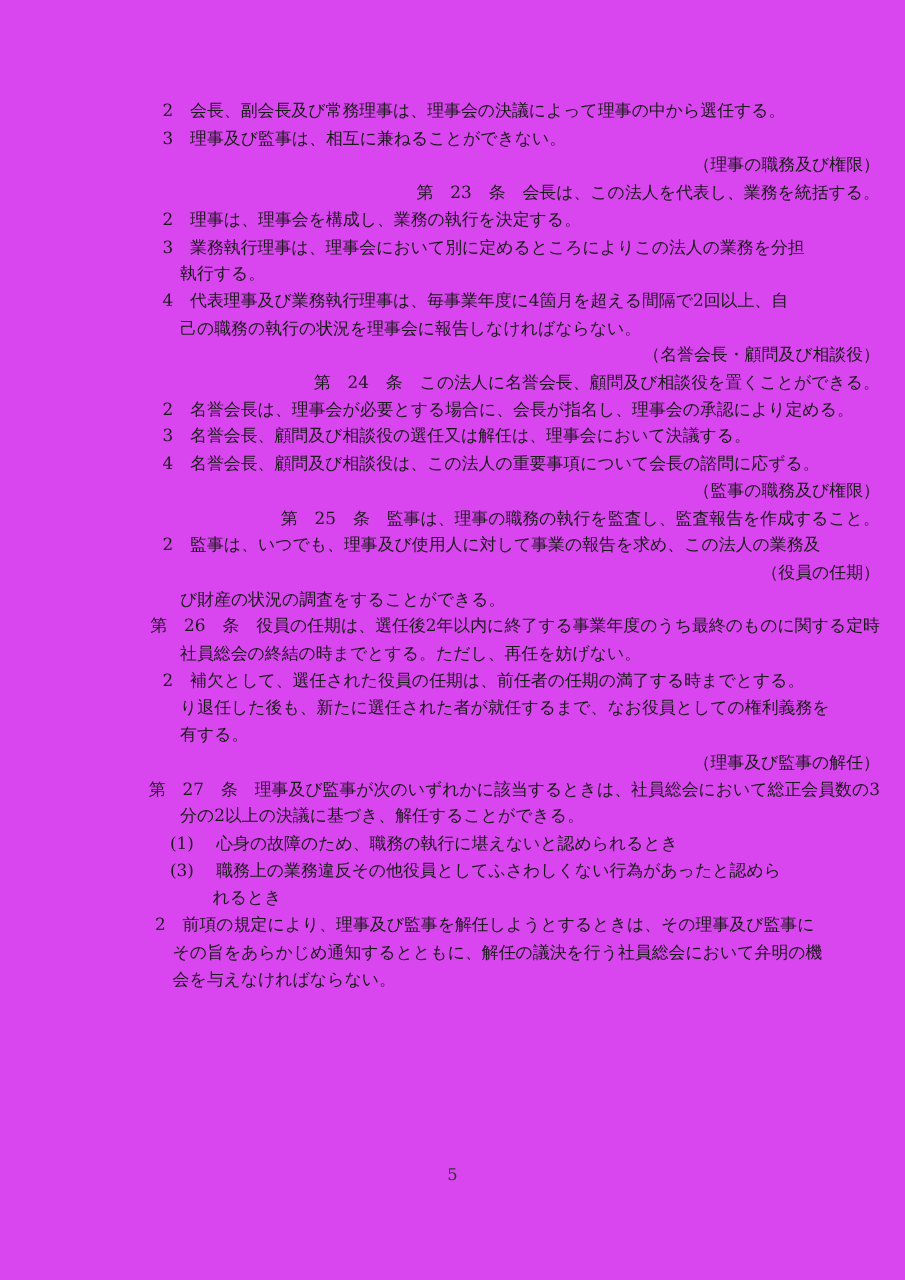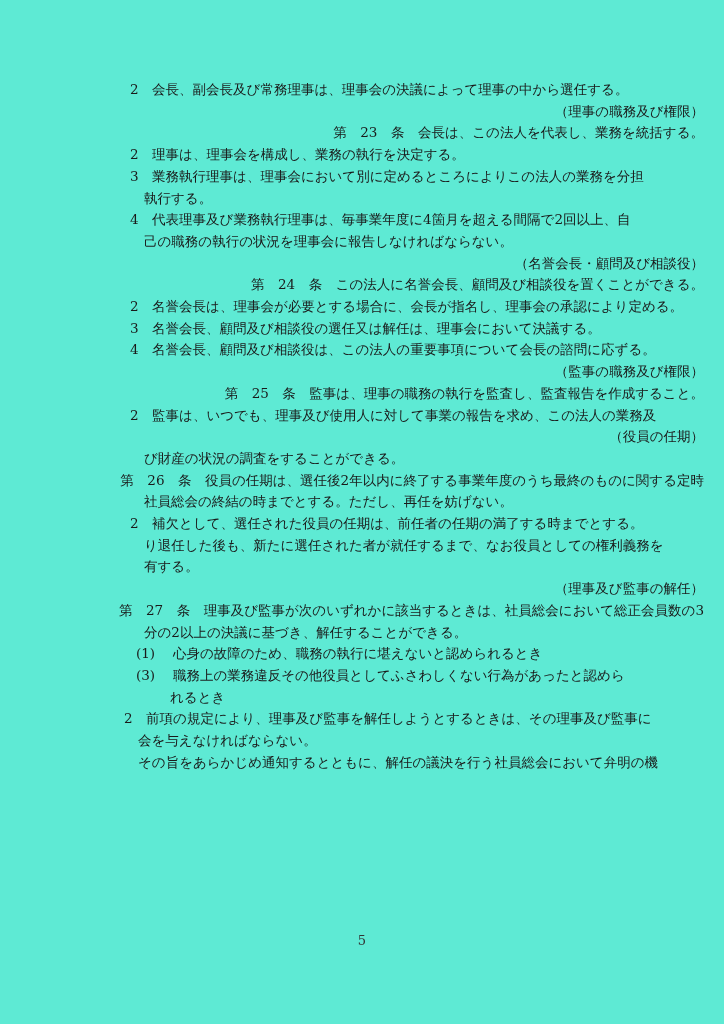--- a/index.html
+++ b/index.html
@@ -4,21 +4,21 @@
 <style>
   html, body {
     margin: 0;
     padding: 0;
     background: #ffffff;
   }
   .page {
     position: relative;
     width: 724px;
     height: 1024px;
-    background: #5eead4;
+    background: #d946ef;
     overflow: hidden;
     font-family: "DejaVu Serif", "Liberation Serif", serif;
     color: #1a1a1a;
   }
   .doc {
     position: absolute;
     left: 64px;
     top: 79px;
     width: 640px;
   }
@@ -49,20 +49,21 @@
     line-height: 16px;
     color: #333333;
   }
 </style>
 </head>
 <body>
 
 <div class="page">
   <div class="doc">
     <p class="line i2">2　会長、副会長及び常務理事は、理事会の決議によって理事の中から選任する。</p>
+    <p class="line i2">3　理事及び監事は、相互に兼ねることができない。</p>
     <p class="line i0">（理事の職務及び権限）</p>
     <p class="line i1">第　23　条　会長は、この法人を代表し、業務を統括する。</p>
     <p class="line i2">2　理事は、理事会を構成し、業務の執行を決定する。</p>
     <p class="line i2">3　業務執行理事は、理事会において別に定めるところによりこの法人の業務を分担</p>
     <p class="line i2c">執行する。</p>
     <p class="line i2">4　代表理事及び業務執行理事は、毎事業年度に4箇月を超える間隔で2回以上、自</p>
     <p class="line i2c">己の職務の執行の状況を理事会に報告しなければならない。</p>
     <p class="line i0">（名誉会長・顧問及び相談役）</p>
     <p class="line i1">第　24　条　この法人に名誉会長、顧問及び相談役を置くことができる。</p>
     <p class="line i2">2　名誉会長は、理事会が必要とする場合に、会長が指名し、理事会の承認により定める。</p>
@@ -78,17 +79,17 @@
     <p class="line i2">2　補欠として、選任された役員の任期は、前任者の任期の満了する時までとする。</p>
     <p class="line i2c">り退任した後も、新たに選任された者が就任するまで、なお役員としての権利義務を</p>
     <p class="line i2c">有する。</p>
     <p class="line i0">（理事及び監事の解任）</p>
     <p class="line i1">第　27　条　理事及び監事が次のいずれかに該当するときは、社員総会において総正会員数の3</p>
     <p class="line i2c">分の2以上の決議に基づき、解任することができる。</p>
     <p class="line i3">(1)　 心身の故障のため、職務の執行に堪えないと認められるとき</p>
     <p class="line i3">(3)　 職務上の業務違反その他役員としてふさわしくない行為があったと認めら</p>
     <p class="line i3c">れるとき</p>
     <p class="line i4">2　前項の規定により、理事及び監事を解任しようとするときは、その理事及び監事に</p>
+    <p class="line i4c">その旨をあらかじめ通知するとともに、解任の議決を行う社員総会において弁明の機</p>
     <p class="line i4c">会を与えなければならない。</p>
-    <p class="line i4c">その旨をあらかじめ通知するとともに、解任の議決を行う社員総会において弁明の機</p>
   </div>
   <div class="page-number">5</div>
 </div>
 
 </body></html>

